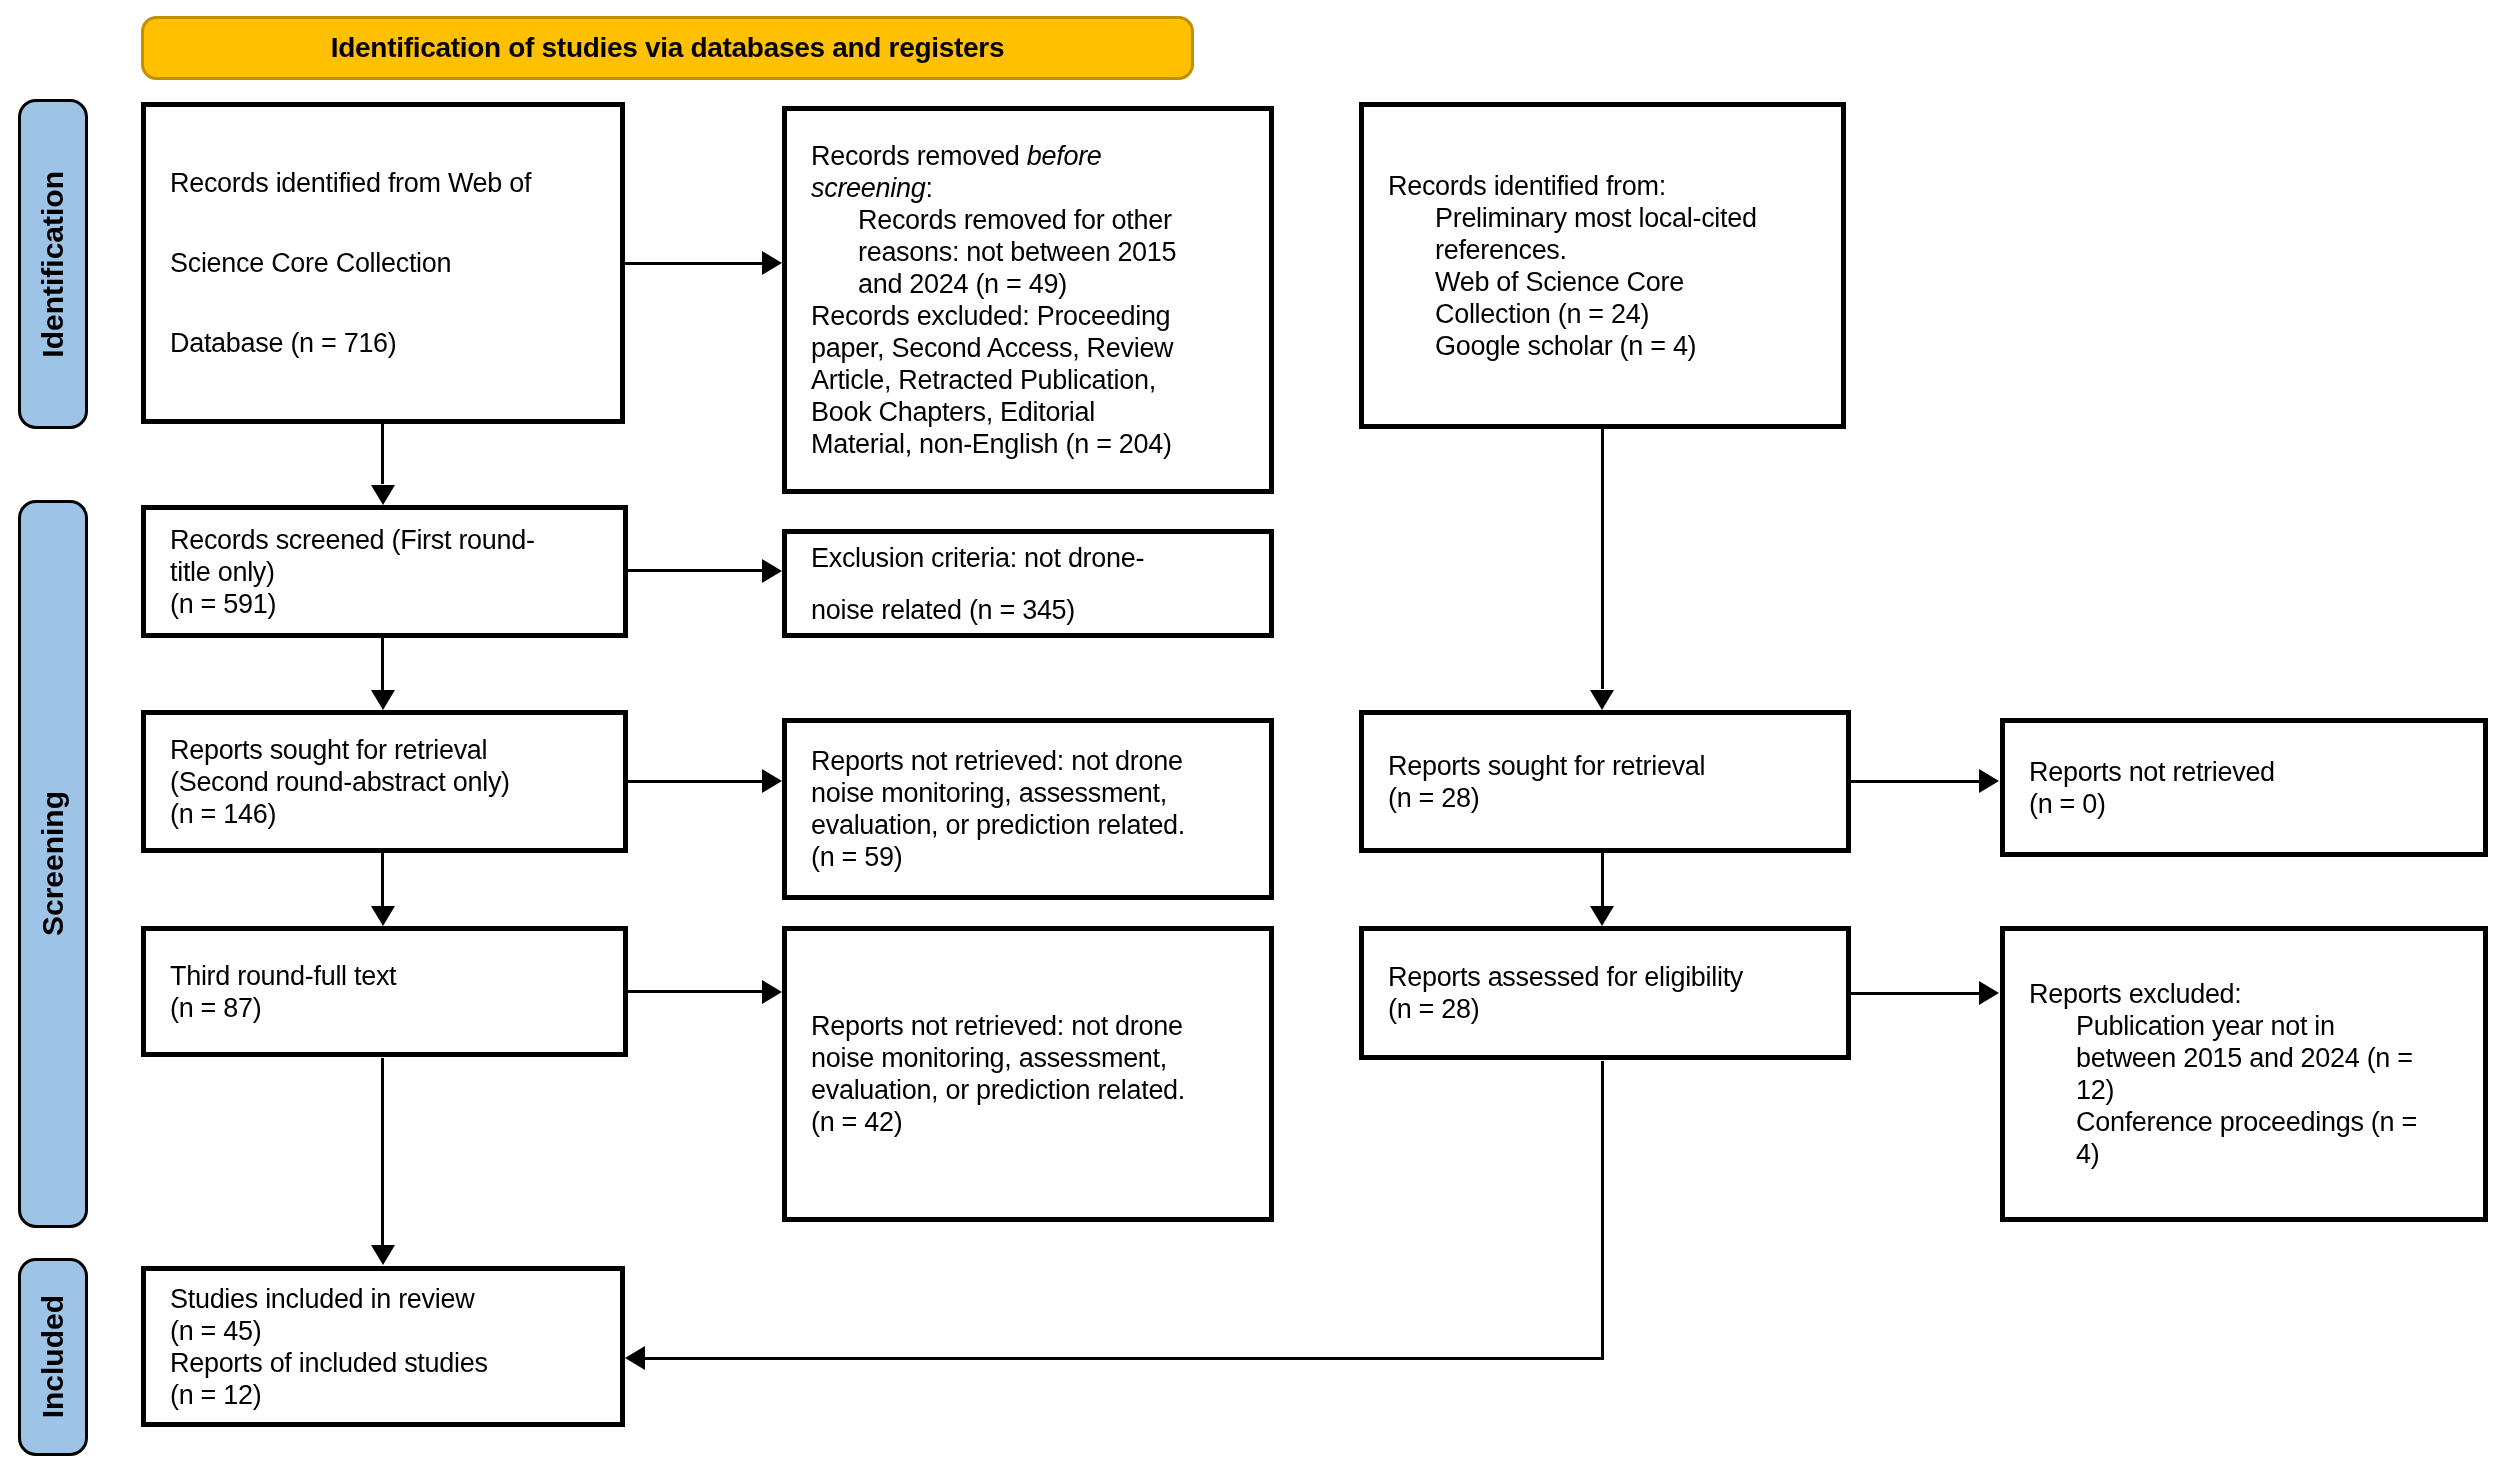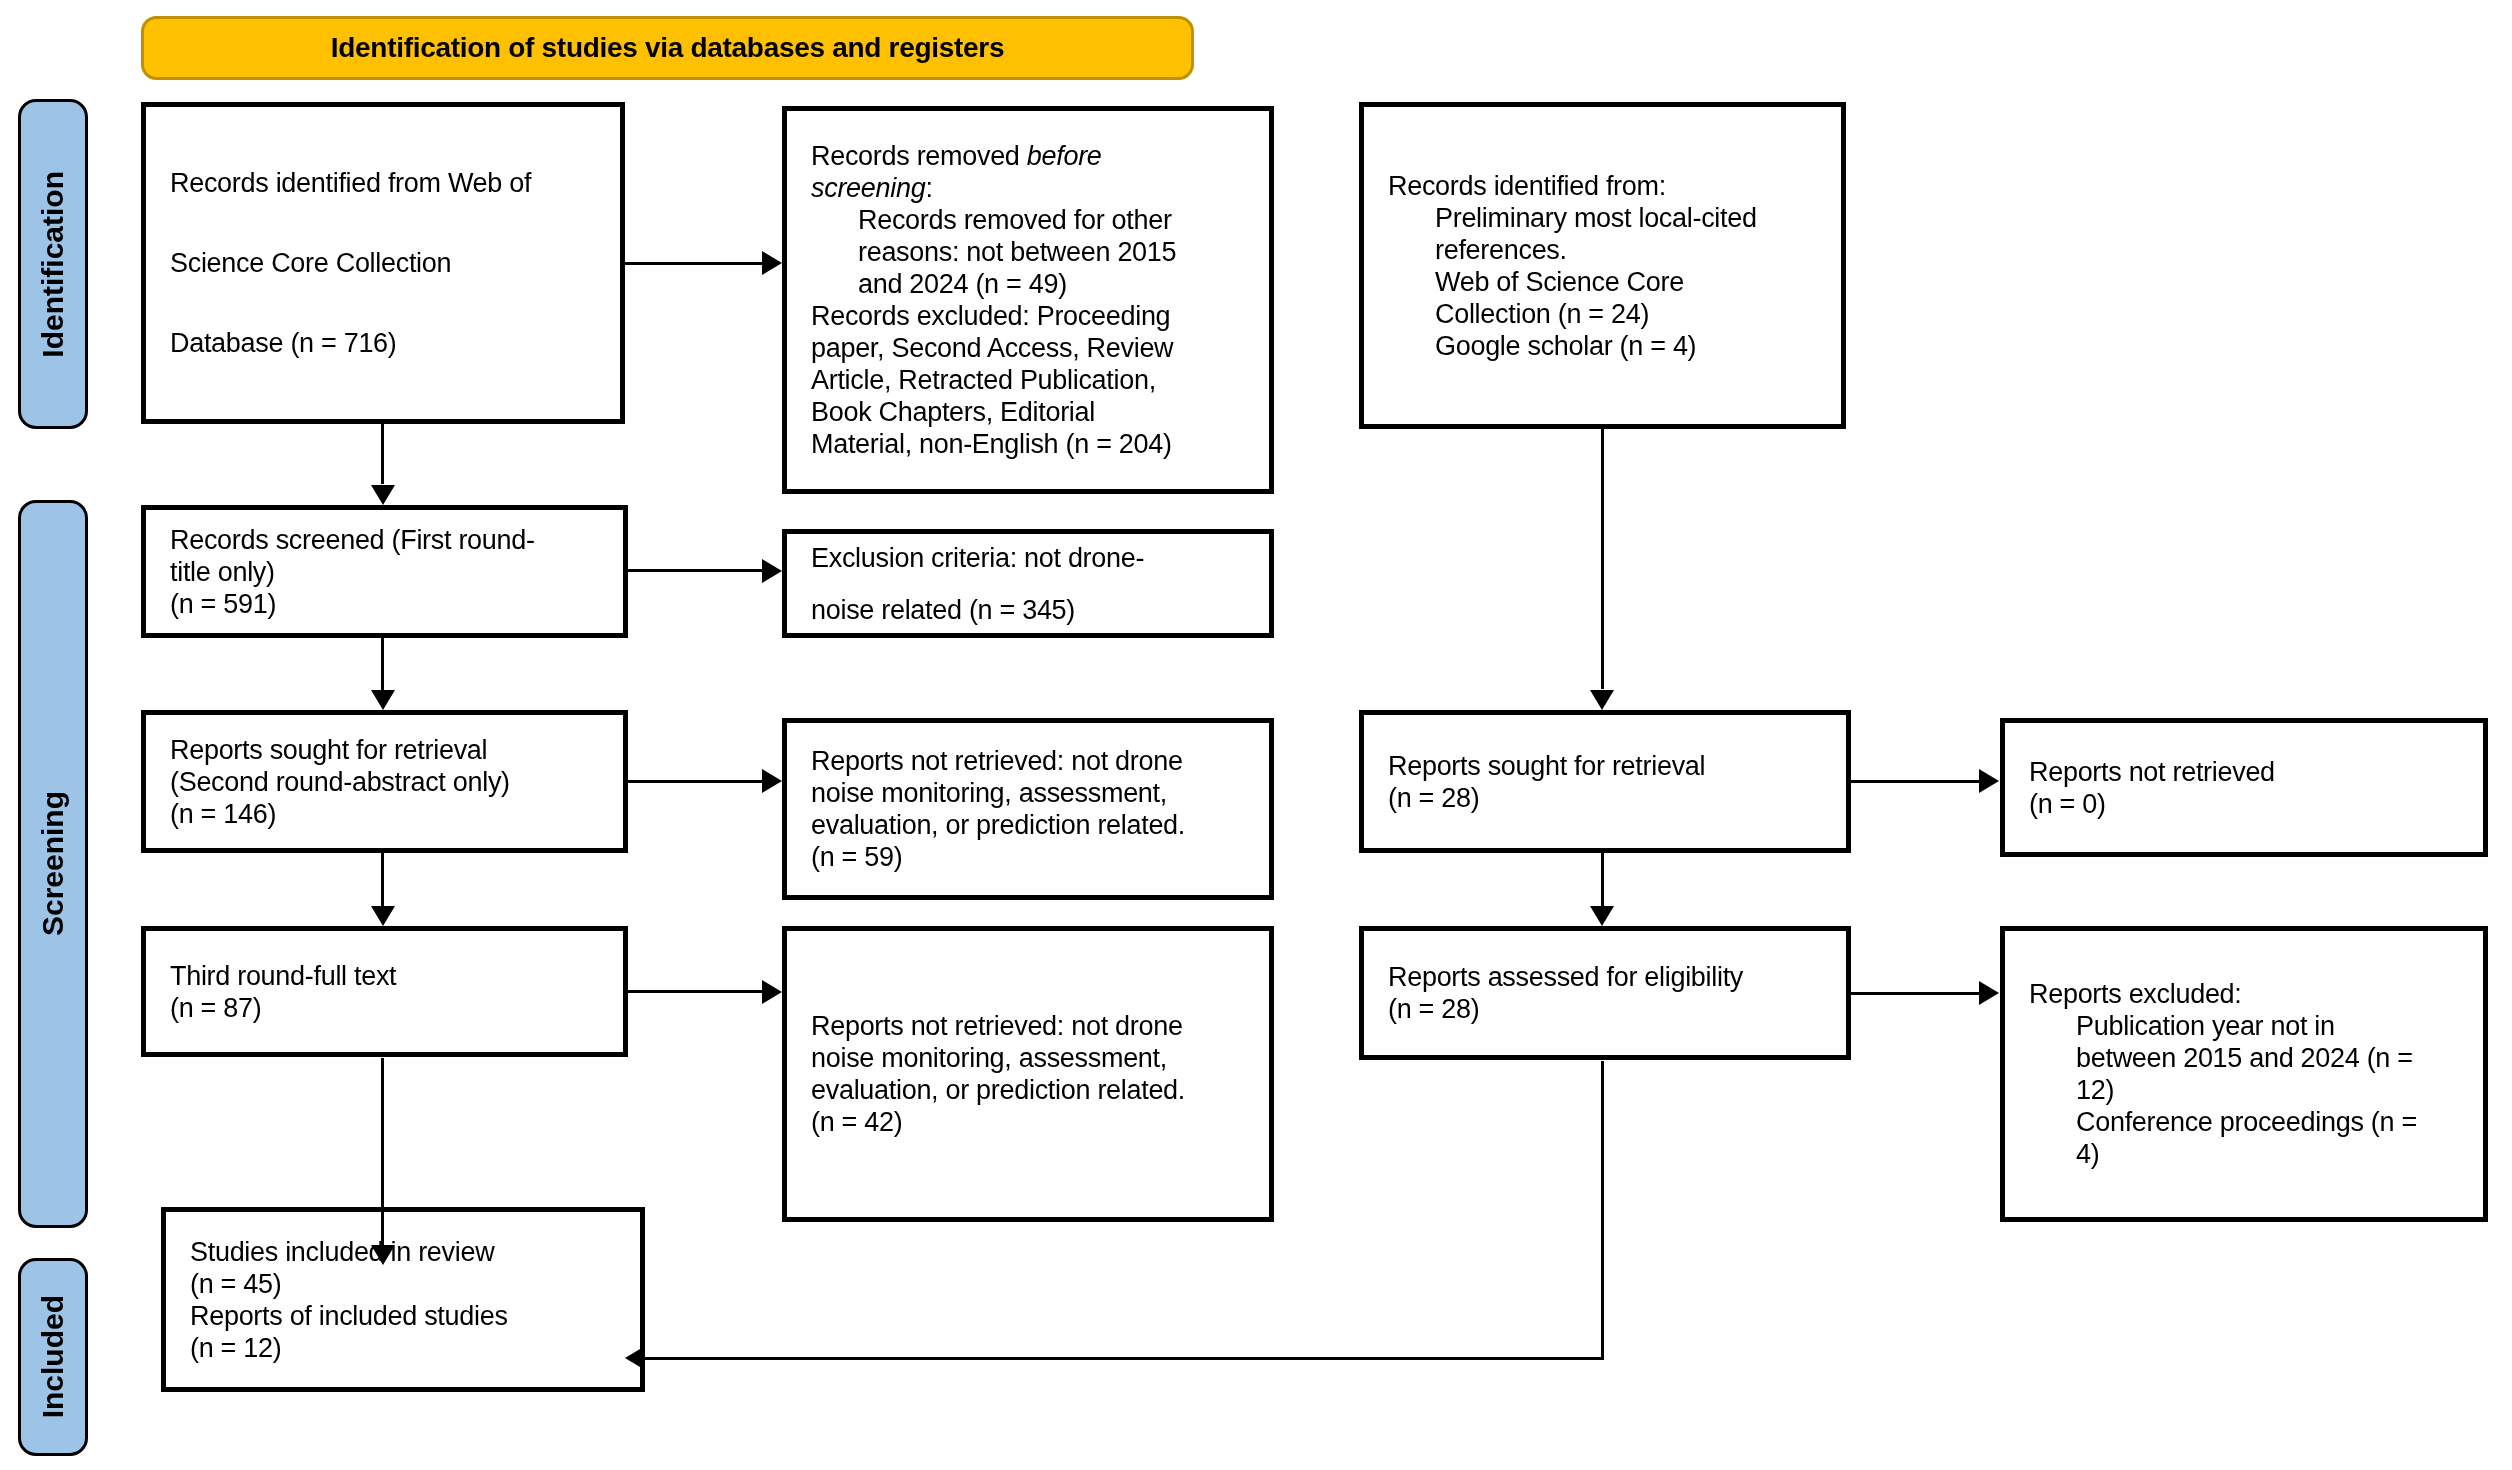--- a/index.html
+++ b/index.html
@@ -93,21 +93,21 @@
     <div>(n = 87)</div>
   </div>
 
   <div class="box" style="left:782px;top:926px;width:492px;height:296px;">
     <div>Reports not retrieved: not drone</div>
     <div>noise monitoring, assessment,</div>
     <div>evaluation, or prediction related.</div>
     <div>(n = 42)</div>
   </div>
 
-  <div class="box" style="left:141px;top:1207px;width:484px;height:185px;margin-left:20px;">
+  <div class="box" style="left:141px;top:1266px;width:484px;height:161px;">
     <div>Studies included in review</div>
     <div>(n = 45)</div>
     <div>Reports of included studies</div>
     <div>(n = 12)</div>
   </div>
 
   <div class="box" style="left:1359px;top:102px;width:487px;height:327px;">
     <div>Records identified from:</div>
     <div class="ind">Preliminary most local-cited</div>
     <div class="ind">references.</div>

